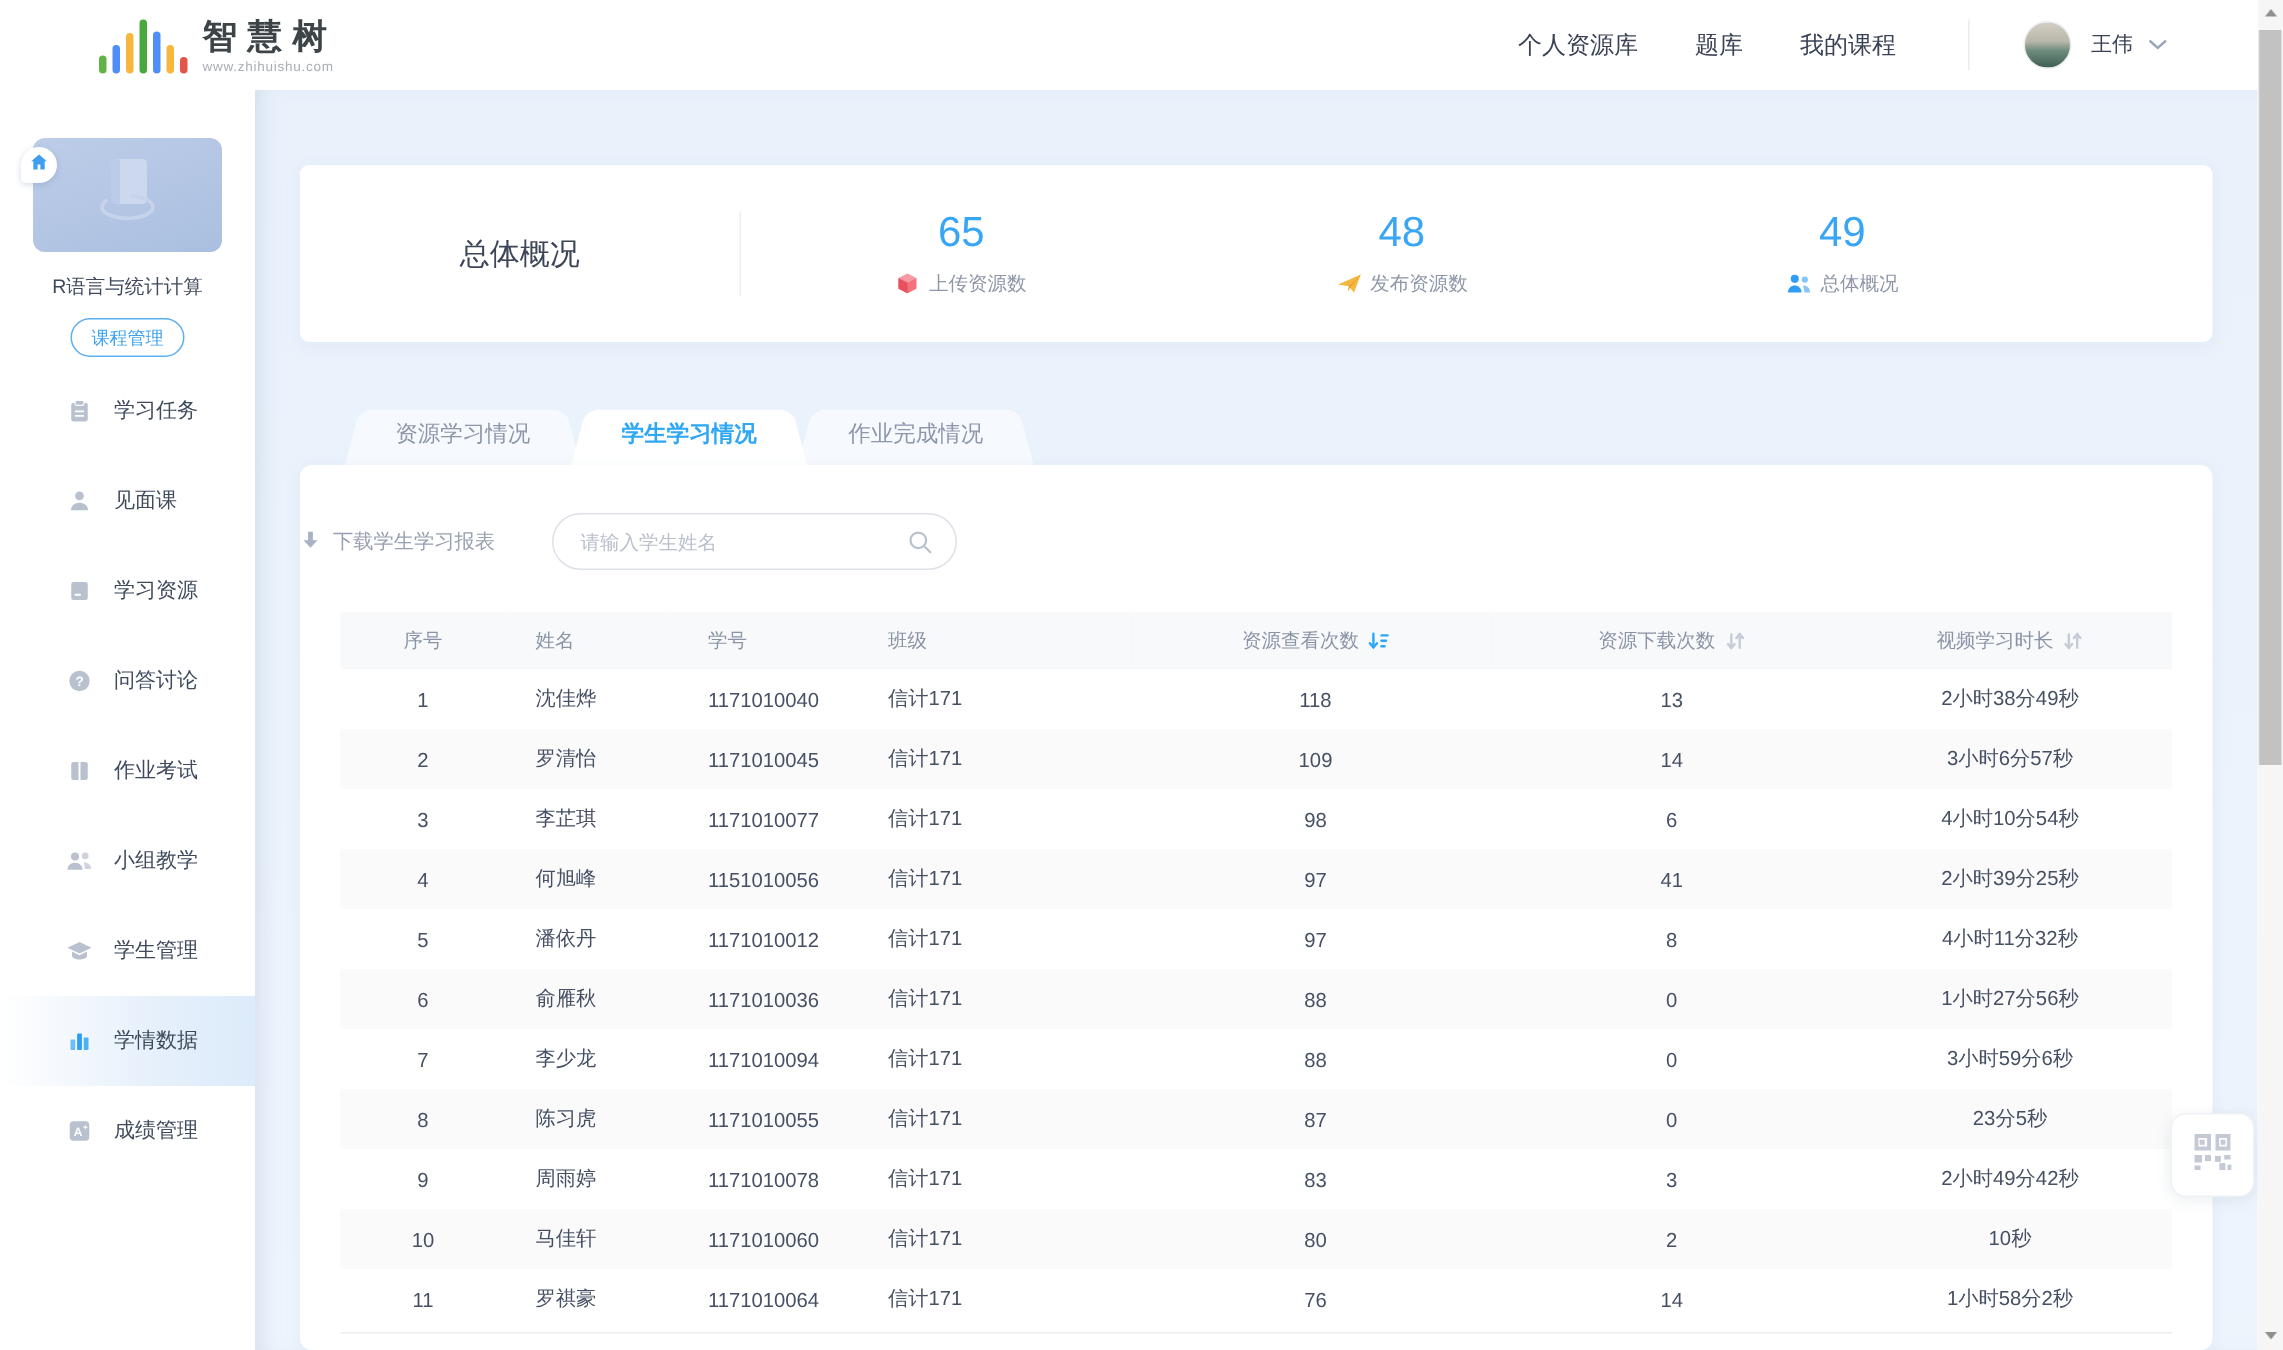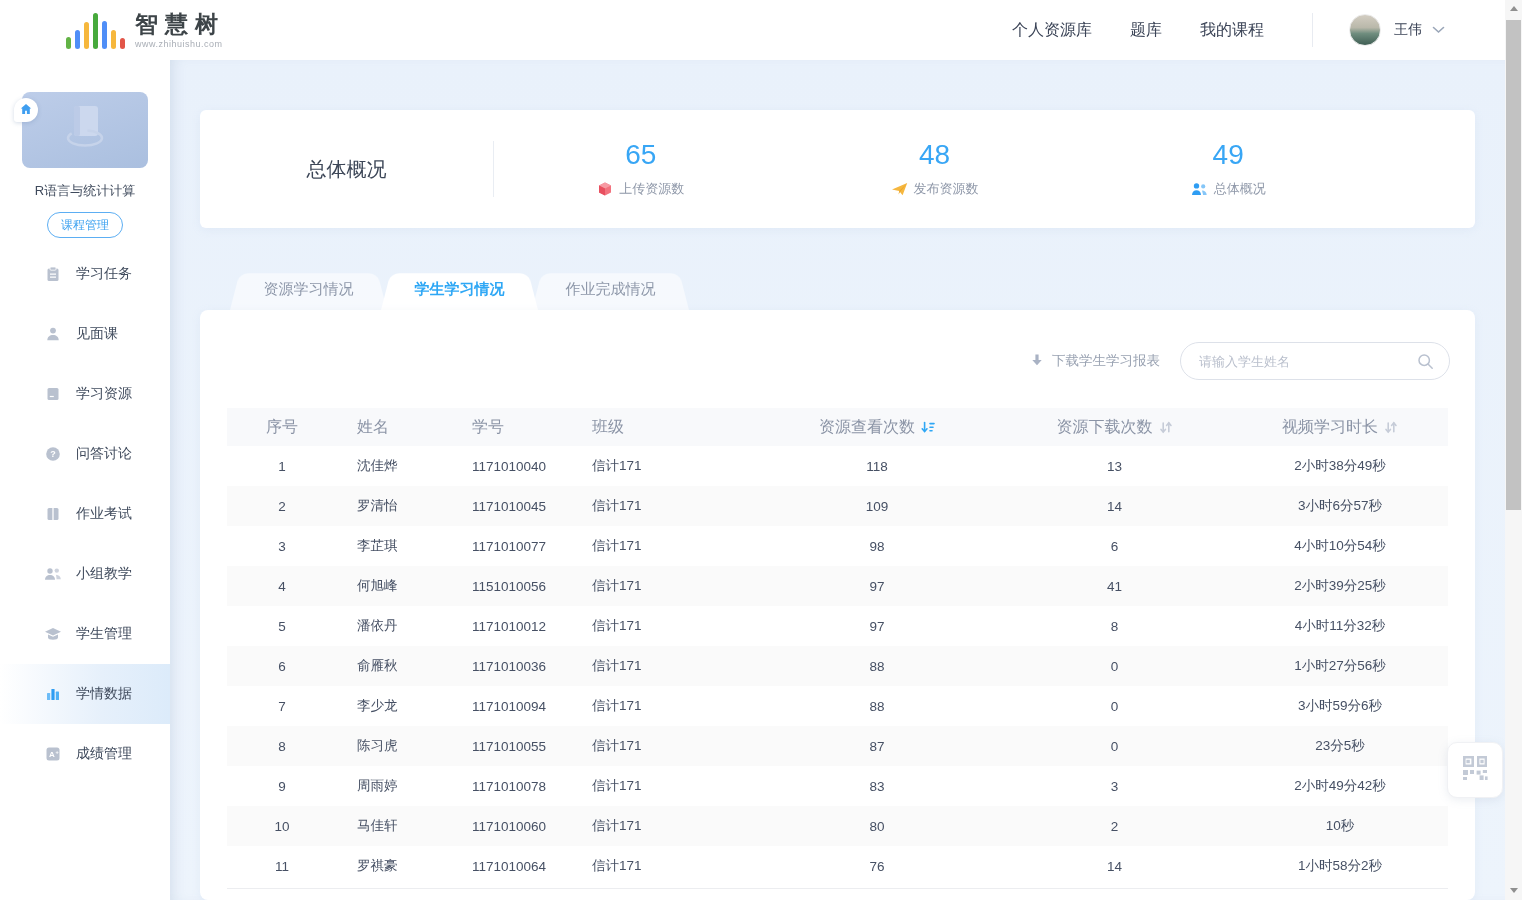--- a/index.html
+++ b/index.html
@@ -55,31 +55,31 @@
   .tab { position:relative; width:157px; height:42px; display:flex; align-items:center; justify-content:center; cursor:pointer; margin:0 -3px; }
   .tab::before { content:""; position:absolute; inset:0; background:rgba(255,255,255,.55);
     border-radius:10px 10px 0 0; transform:perspective(24px) rotateX(4.5deg); transform-origin:50% 100%; }
   .tab span { position:relative; font-size:15px; color:#8d97a9;font-family:Liberation Serif, serif; }
   .tab.active { z-index:3; }
   .tab.active::before { background:#fff; }
   .tab.active span { color:#2ea7f5; font-weight:bold; }
 
   .main-card { position:relative; z-index:2; margin:0 30px; height:590px; background:#fff; border-radius:8px;
     box-shadow:0 2px 10px rgba(160,180,210,.12); overflow:hidden; }
-  .toolbar { display:flex; justify-content:flex-end; align-items:center; gap:20px; padding:32px 25px 0 0; }
+  .toolbar { display:flex; justify-content:flex-start; align-items:center; gap:38px; padding:32px 25px 0 0; }
   .dl-link { display:flex; align-items:center; gap:8px; font-size:13.5px; color:#98a1b1; cursor:pointer; white-space:nowrap; }
   .search-box { width:270px; height:38px; border:1px solid #dde1e9; border-radius:19px; background:#fff;
     display:flex; align-items:center; padding:0 15px 0 18px; }
   .search-box input { flex:1; border:0; outline:0; font-size:13px; color:#465064; background:transparent; font-family:inherit; }
   .search-box input::placeholder { color:#b9bfcc; }
   .search-btn { display:flex; cursor:pointer; }
 
   .table-wrap { margin:28px 27px 0; }
   table.students { width:100%; border-collapse:collapse; table-layout:fixed; }
-  .students th { height:38px; background:#f8f9fb; font-weight:normal; font-size:16px; color:#8b94a6;text-decoration:underline; }
+  .students th { height:38px; background:#f8f9fb; font-weight:normal; font-size:13px; color:#8b94a6;text-decoration:underline; }
   .students td { height:40px; font-size:13.5px; color:#465064; }
   .students tbody tr:nth-child(even) { background:#fafafa; }
   .students th:nth-child(1), .students td:nth-child(1) { width:110px; text-align:center; }
   .students th:nth-child(2), .students td:nth-child(2) { width:110px; text-align:left; padding-left:20px; }
   .students th:nth-child(3), .students td:nth-child(3) { width:125px; text-align:left; padding-left:25px; }
   .students th:nth-child(4), .students td:nth-child(4) { width:185px; text-align:left; padding-left:20px; }
   .students th:nth-child(5), .students td:nth-child(5) { width:240px; text-align:center; }
   .students th:nth-child(6), .students td:nth-child(6) { width:235px; text-align:center; }
   .students th:nth-child(7), .students td:nth-child(7) { text-align:center; }
   .th-inner { display:inline-flex; align-items:center; gap:6px; }

